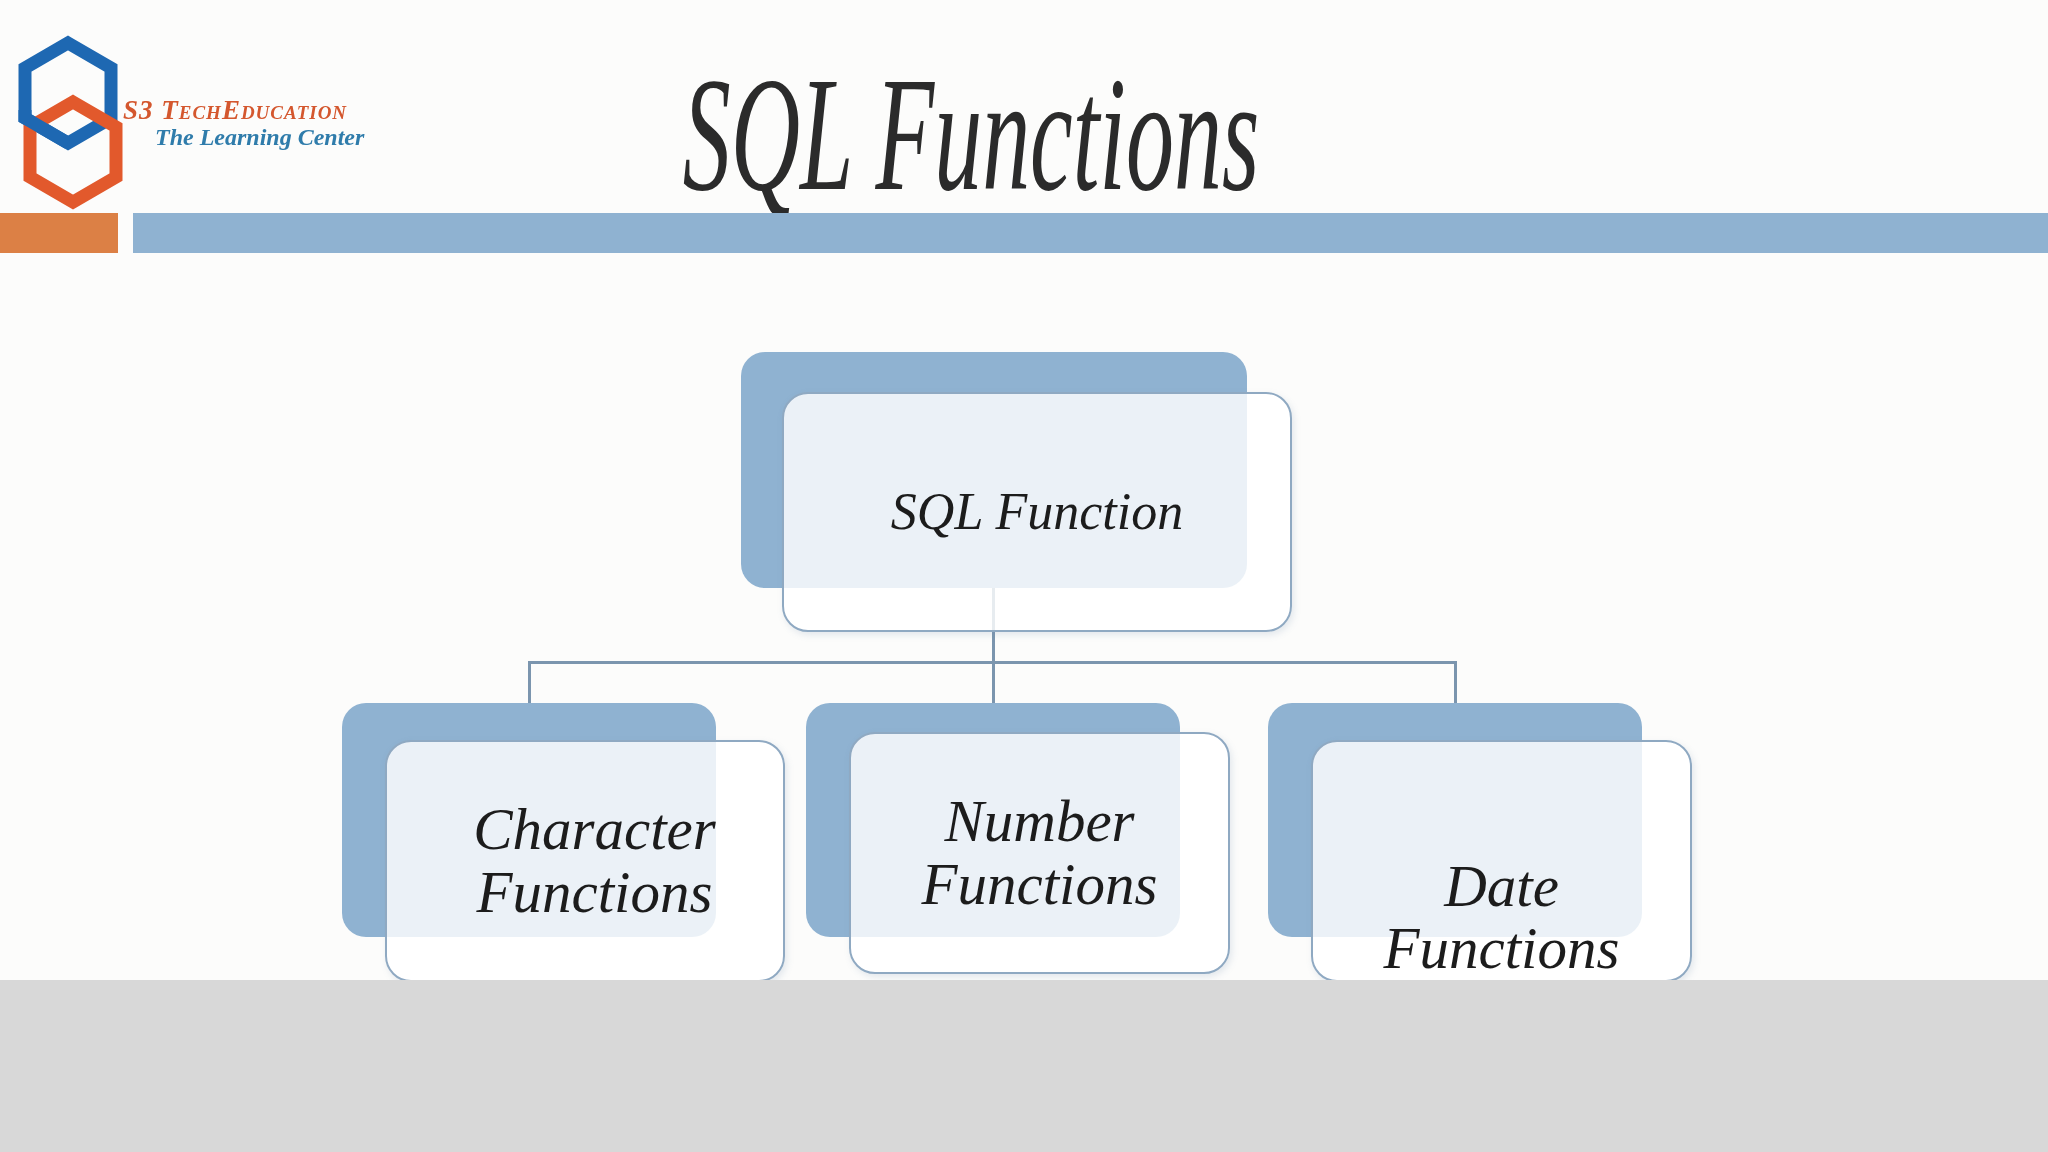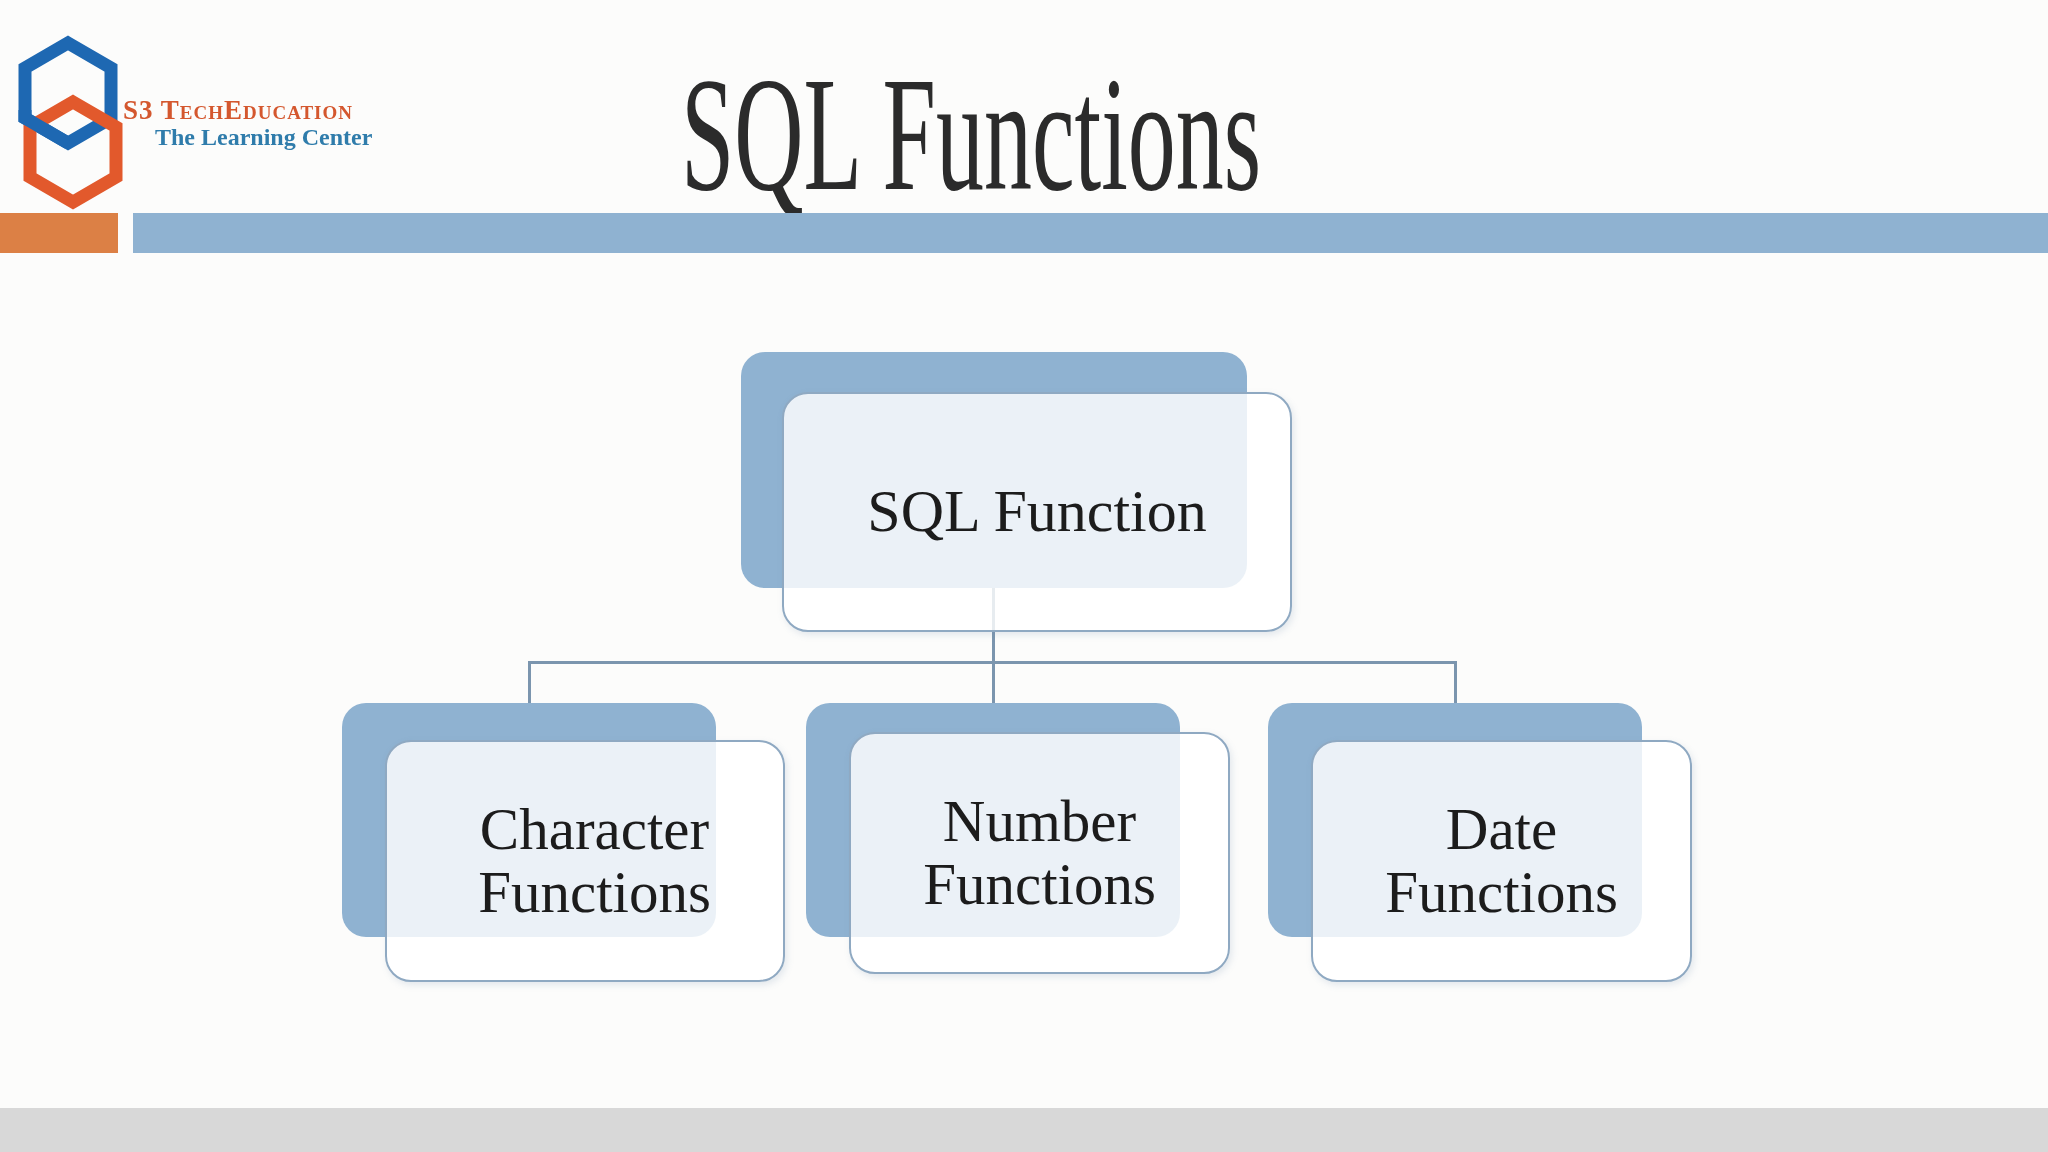--- a/index.html
+++ b/index.html
@@ -1,21 +1,22 @@
 <!DOCTYPE html>
 <html><head>
 <meta charset="utf-8">
 <style>
   html,body{margin:0;padding:0;background:#d8d8d8;}
   #canvas{
     position:relative;
-    width:2048px;height:1108px;
+    width:2048px;height:980px;
     background:#fcfcfb;
     overflow:hidden;
     font-family:"Liberation Serif","DejaVu Serif",serif;
+    font-style:italic;
   }
 
   
   #logo-svg{position:absolute;left:5px;top:16px;width:130px;height:200px;}
   .brand{
     position:absolute;left:123px;top:95px;
     font-size:27px;font-weight:bold;font-variant:small-caps;
     letter-spacing:1px;color:#d4572e;white-space:nowrap;
   }
   .tagline{
@@ -44,21 +45,21 @@
   }
   .node-front{
     position:absolute;z-index:3;
     background:rgba(255,255,255,0.82);
     border:2px solid #8fa9c2;border-radius:26px;
     box-shadow:2px 3px 7px rgba(110,140,170,0.18);
     display:flex;align-items:center;justify-content:center;
     text-align:center;color:#1c1c1c;
   }
   .node-front .lbl{line-height:1.06;}
-  .root-front{font-size:60px;}
+  .root-front{font-size:52px;}
   .child-front{font-size:59px;}
 </style>
 </head>
 <body>
 
 <div id="canvas">
 
   <svg id="logo-svg" viewBox="0 0 130 200" xmlns="http://www.w3.org/2000/svg">
 
     <polygon points="63,27 106,52 106,102 63,127 20,102 20,52" fill="none" stroke="#1e68b2" stroke-width="13" stroke-linejoin="miter"></polygon>
@@ -96,18 +97,18 @@
 
   <div>
     <div class="node-back" style="left:806px;top:703px;width:374px;height:234px;"></div>
     <div class="node-front child-front" style="left:849px;top:732px;width:377px;height:238px;">
       <div class="lbl" style="max-width:280px;">Number Functions</div>
     </div>
   </div>
 
   <div>
     <div class="node-back" style="left:1268px;top:703px;width:374px;height:234px;"></div>
-    <div class="node-front child-front" style="left:1311px;top:740px;width:377px;height:238px;">
+    <div class="node-front child-front" style="left:1311px;top:740px;width:377px;height:238px;align-items:flex-end;">
       <div class="lbl" style="max-width:280px;">Date Functions</div>
     </div>
   </div>
 
 </div>
 
 </body></html>

